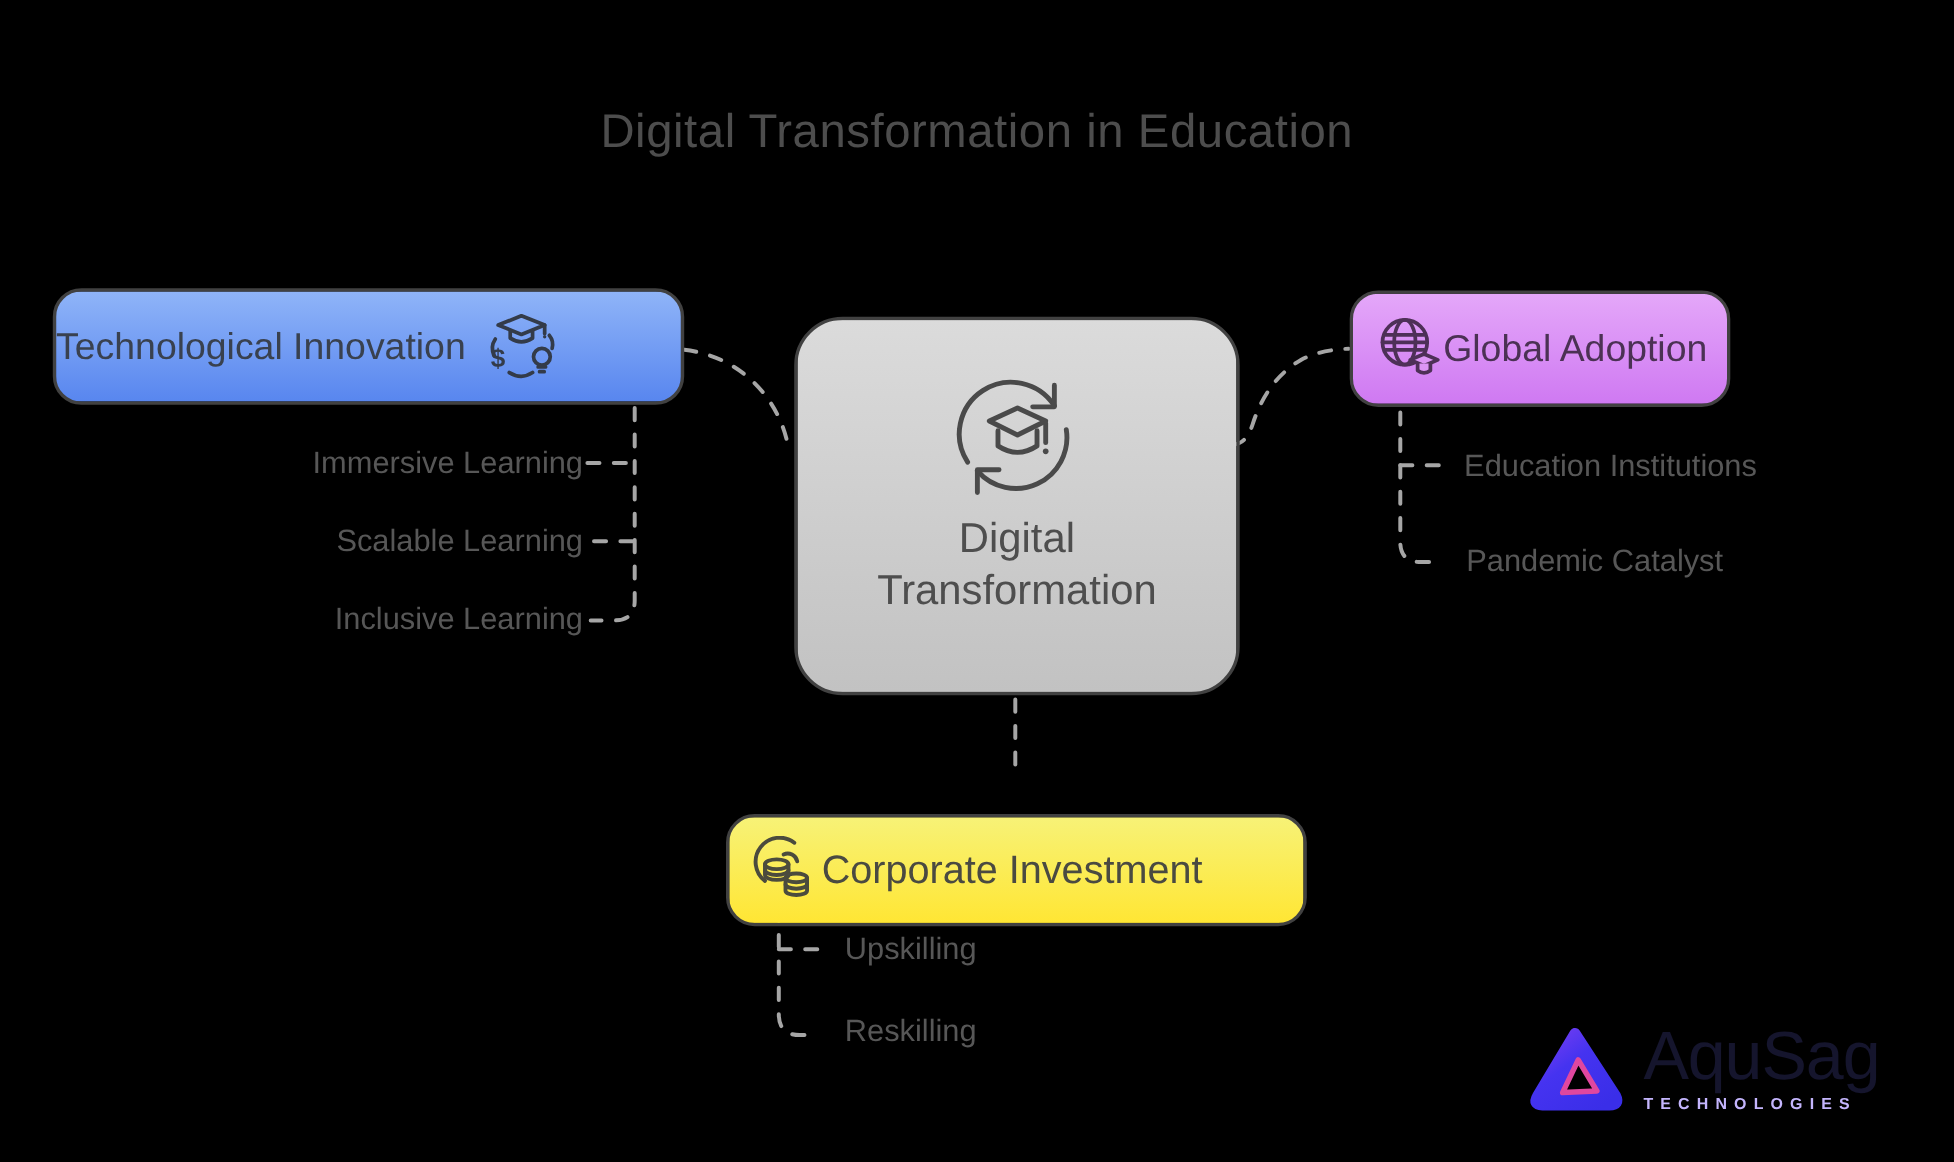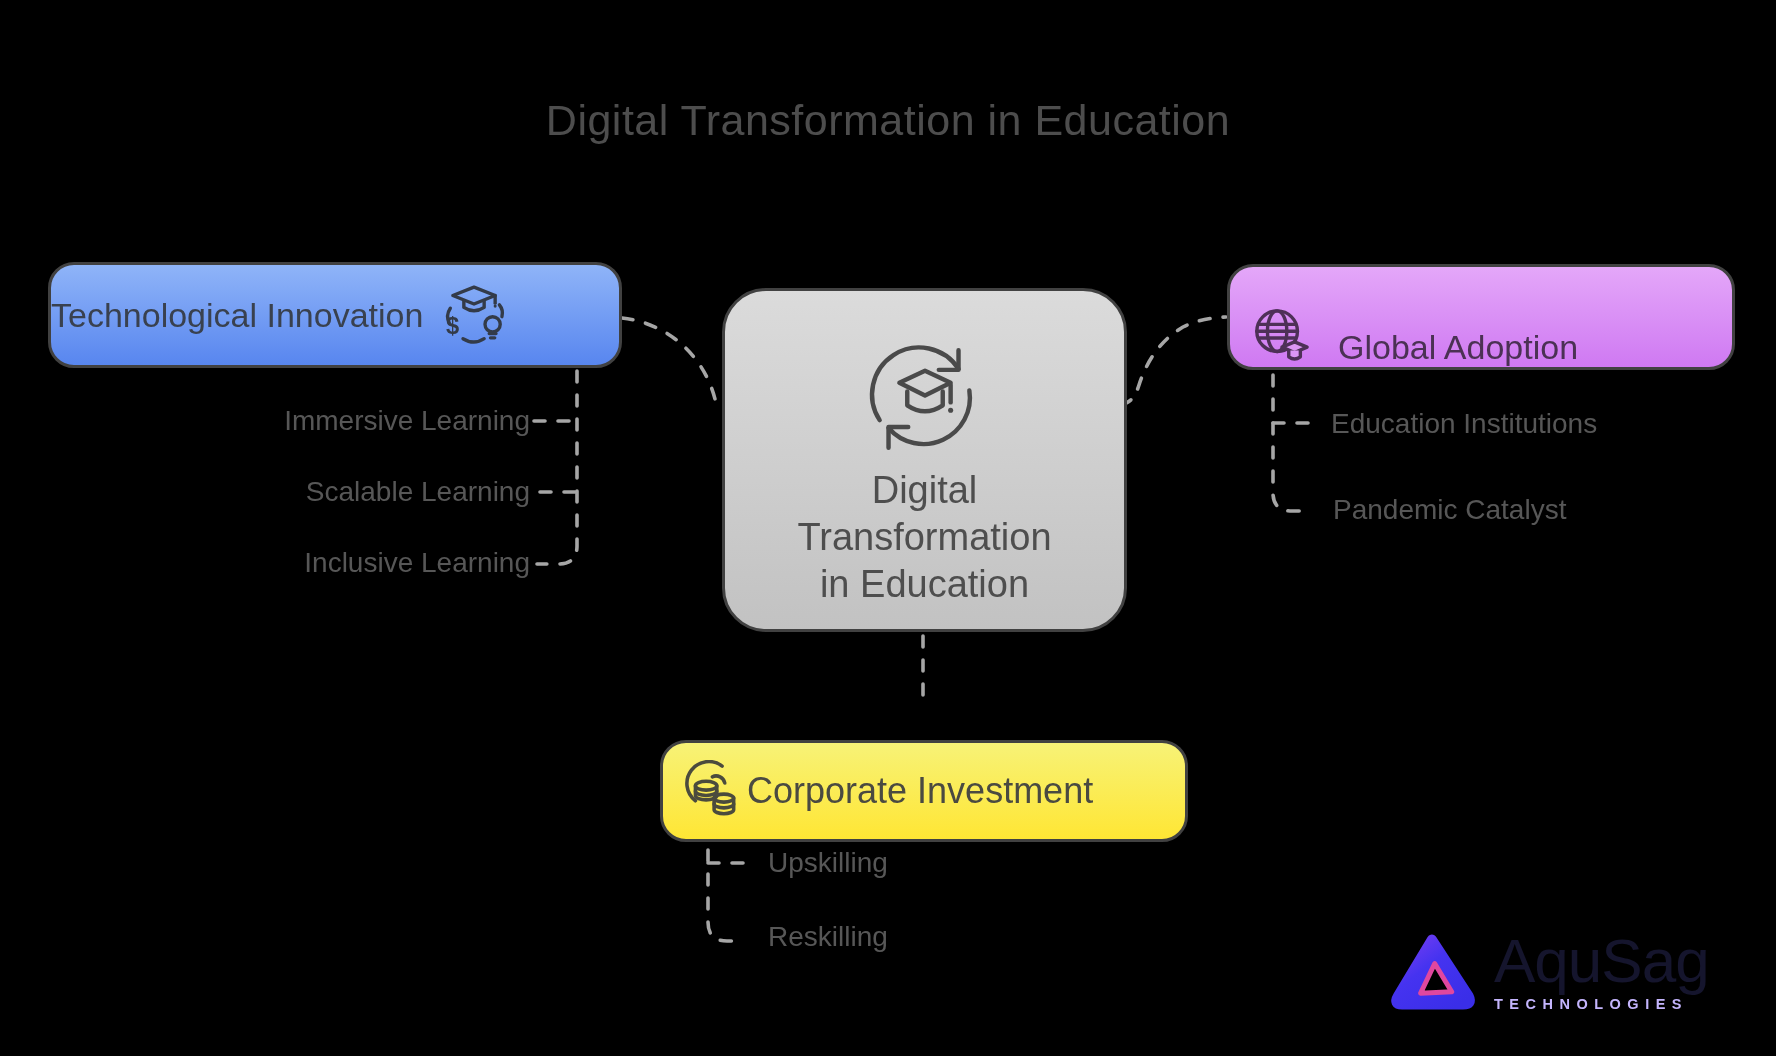--- a/index.html
+++ b/index.html
@@ -18,23 +18,23 @@
 
   .node{position:absolute;display:flex;align-items:center;box-sizing:border-box;
         border:3.5px solid #414141;border-radius:26px;}
   .node-label{white-space:nowrap;}
 
   .node-tech{left:48px;top:262px;width:574px;height:106px;
     background:linear-gradient(180deg,#8fb4f8 0%,#5886ef 100%);
     justify-content:flex-start;gap:18px;padding-right:16px;}
   .node-tech .node-label{font-size:34px;color:#39414f;}
 
-  .node-global{left:1227px;top:264px;width:508px;height:106px;
+  .node-global{left:1227px;top:264px;width:346px;height:106px;
     background:linear-gradient(180deg,#e4a7f9 0%,#cf79f2 100%);
-    padding-left:20px;gap:26px;align-items:flex-end;}
+    padding-left:20px;}
   .node-global .node-label{font-size:34px;color:#4b3154;}
 
   .node-corporate{left:660px;top:708px;width:528px;height:102px;
     background:linear-gradient(180deg,#f7f277 0%,#ffe634 100%);
     padding-left:20px;margin-top:32px;}
   .node-corporate .node-label{font-size:36px;color:#4a4a41;}
 
   .node-center{left:722px;top:288px;width:405px;height:344px;
     background:linear-gradient(180deg,#dbdbdb 0%,#c2c2c2 100%);
     border-radius:44px;flex-direction:column;justify-content:flex-start;
@@ -118,21 +118,20 @@
       <path d="M 115 58 A 47 47 0 0 1 33 96"></path>
       <path d="M 33 116 L 33 95 L 53 95"></path>
       <path d="M70 38 L96 50 L70 63 L44 50 Z"></path>
       <path d="M52 59 v14 q18 12 36 0 v-14"></path>
       <path d="M96 52 L96 70"></path>
       <circle cx="96" cy="78" r="2.6" fill="#4a4a4a" stroke="none"></circle>
     </svg>
     <div class="center-text">
       <div>Digital</div>
       <div>Transformation</div>
-      <div>in Education</div>
     </div>
   </div>
 
   <div class="sub-label sub-right-aligned" style="right:1246px;top:421px;">Immersive Learning</div>
   <div class="sub-label sub-right-aligned" style="right:1246px;top:492px;">Scalable Learning</div>
   <div class="sub-label sub-right-aligned" style="right:1246px;top:563px;">Inclusive Learning</div>
 
   <div class="sub-label" style="left:1331px;top:424px;">Education Institutions</div>
   <div class="sub-label" style="left:1333px;top:510px;">Pandemic Catalyst</div>
 

